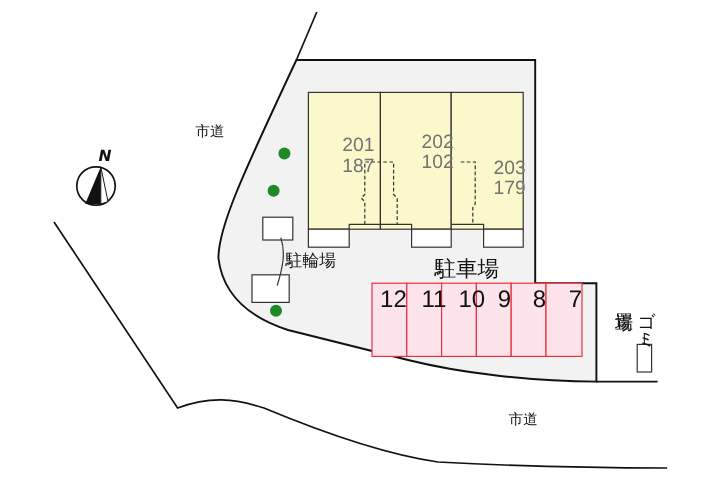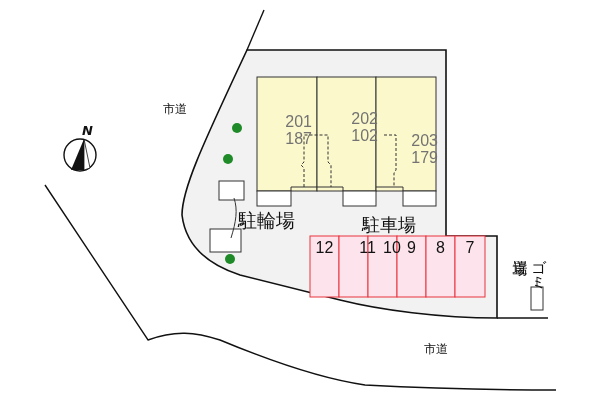--- a/index.html
+++ b/index.html
@@ -1,20 +1,20 @@
 <!DOCTYPE html>
 <html><head>
 <meta charset="utf-8">
 <style>
   html, body { margin: 0; padding: 0; background: #ffffff; }
   body { width: 600px; height: 400px; overflow: hidden; position: relative; font-family: "DejaVu Sans", "Liberation Sans", sans-serif; }
   #map { position: absolute; left: 0; top: 0; width: 600px; height: 400px; }
   .lbl { position: absolute; color: #111; font-size: 12px; line-height: 1; white-space: nowrap; }
   .unit { position: absolute; font-size: 16px; line-height: 17px; color: #737373; text-align: right; font-family: "Liberation Sans", sans-serif; }
-  .stall { position: absolute; font-size: 16px; color: #111; text-align: center; font-family: "Liberation Sans", sans-serif; line-height: 1; }
+  .stall { position: absolute; font-size: 20px; color: #111; text-align: right; font-family: "Liberation Sans", sans-serif; line-height: 1; }
   .vtext { position: absolute; writing-mode: vertical-rl; font-size: 15px; line-height: 1; color: #111; letter-spacing: 1px; }
 </style>
 </head>
 <body>
 
 <svg id="map" viewBox="0 0 600 400" xmlns="http://www.w3.org/2000/svg">
 
   <g fill="none" stroke="#111" stroke-width="1.4">
     <line x1="264" y1="10" x2="247" y2="50"></line>
     <path d="M45,185 L148,340 C175,330 195,332 220,340 C280,365 330,380 365,385 C420,388 500,390 556,390"></path>
@@ -84,24 +84,24 @@
 </div>
 <div class="unit" style="left:328px; top:110px; width:50px;">
   <div>202</div>
   <div>102</div>
 </div>
 <div class="unit" style="left:388px; top:113px; width:50px;margin-top:19px;">
   <div>203</div>
   <div>179</div>
 </div>
 
-<div class="lbl" style="left:238px; top:211px; font-size:19px;">駐輪場</div>
+<div class="lbl" style="left:238px; top:211px; font-size:14px;">駐輪場</div>
 <div class="lbl" style="left:362px; top:216px; font-size:18px;">駐車場</div>
 
 <div class="stall" style="left:310px; top:240px; width:29px;">12</div>
-<div class="stall" style="left:353px; top:240px; width:29px;">11</div>
+<div class="stall" style="left:343px; top:240px; width:29px;">11</div>
 <div class="stall" style="left:382px; top:240px; width:20px;">10</div>
 <div class="stall" style="left:397px; top:240px; width:29px;">9</div>
 <div class="stall" style="left:426px; top:240px; width:29px;">8</div>
 <div class="stall" style="left:455px; top:240px; width:30px;">7</div>
 
 <div class="vtext" style="left:531px; top:248px;">ゴミ</div>
 <div class="vtext" style="left:512px; top:248px;">置場</div>
 
 </body></html>

